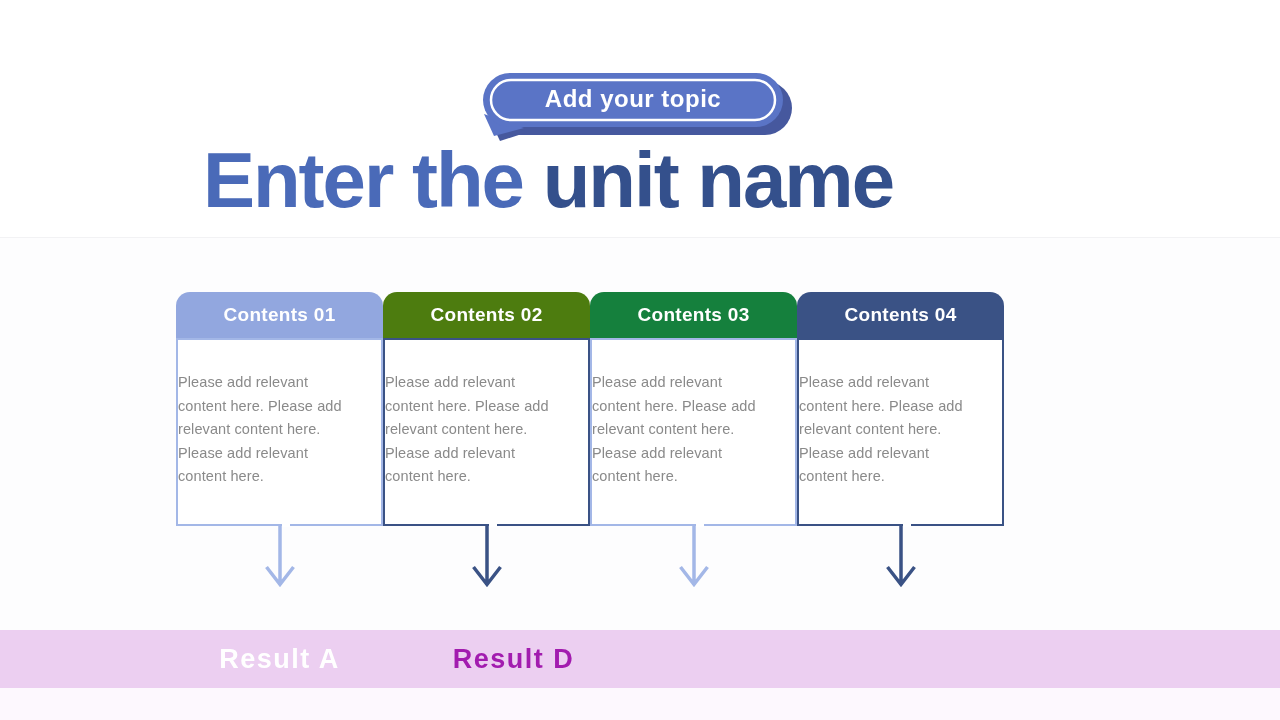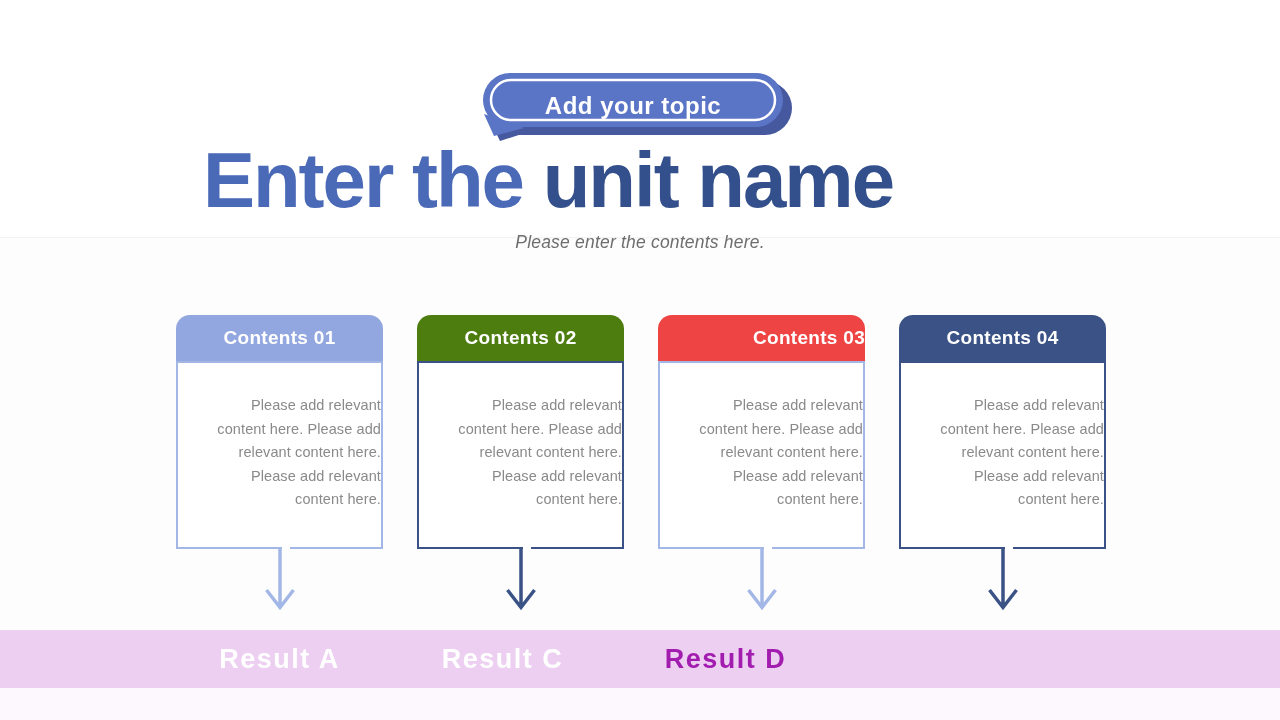--- a/index.html
+++ b/index.html
@@ -15,74 +15,74 @@
   .lower-bg {
     position: absolute; left: 0; top: 237px; width: 1280px; height: 483px;
     background: #fdfdfe;
     border-top: 1px solid #f2f2f4;
   }
 
   
   .badge { position: absolute; left: 482px; top: 72px; width: 318px; height: 72px; }
   .badge svg { position: absolute; left: 0; top: 0; }
   .badge-label {
-    position: absolute; left: 0; top: 7px; width: 302px; height: 54px;
+    position: absolute; left: 0; top: 0; width: 302px; height: 54px;
     line-height: 54px; text-align: center;
     color: #ffffff; font-size: 24px; font-weight: bold; letter-spacing: 0.5px;
   }
 
   
   .title {
     position: absolute; left: 0; top: 134px; width: 1096px; margin: 0;
     text-align: center; font-size: 78px; font-weight: 800; letter-spacing: -2px;
     line-height: 92px; white-space: pre;
   }
   .subtitle {
     position: absolute; left: 0; top: 232px; width: 1280px;
     text-align: center; font-style: italic; font-size: 17.5px; letter-spacing: 0.2px;
   }
 
   
   .columns {
-    position: absolute; left: 176px; top: 315px; width: 929px;
-    display: flex; gap: 34px;
+    position: absolute; left: 176px; top: 292px; width: 929px;
+    display: flex; 
   }
   .column { width: 207px; flex: 0 0 207px; }
   .col-header {
     height: 46px; line-height: 46px; text-align: center;
     border-radius: 14px 14px 0 0;
     color: #ffffff; font-size: 19px; font-weight: bold; letter-spacing: 0.3px;
   }
   .col-box {
     position: relative; box-sizing: border-box;
     height: 188px; border: 2px solid; background: #ffffff;
     padding-top: 31px;
   }
   .col-text {
-    text-align: right; font-size: 14.5px; line-height: 23.5px;
+    text-align: left; font-size: 14.5px; line-height: 23.5px;
     letter-spacing: 0.1px; white-space: pre-line;
   }
   .notch {
     position: absolute; bottom: -3px; left: calc(50% + 2px);
     width: 8px; height: 5px; background: #ffffff;
   }
   .arrow { display: block; margin: -2px auto 0 auto; }
 
   
   .band {
     position: absolute; left: 0; top: 630px; width: 1280px; height: 58px;
     background: #eccff1;
   }
   .band-fade {
     position: absolute; left: 0; top: 688px; width: 1280px; height: 32px;
     background: #fdf8fe;
   }
   .results {
     position: absolute; left: 176px; top: 630px; width: 929px; height: 74px;
-    display: flex; gap: 16px;
+    display: flex; gap: 27px;
   }
   .result-cell {
     width: 207px; flex: 0 0 207px; text-align: center;
     line-height: 58px; font-size: 27px; font-weight: 800; letter-spacing: 1.5px;
   }
 </style>
 </head>
 <body>
 
 <div class="slide">
@@ -95,21 +95,20 @@
       <polygon class="pill-shadow" points="8,48 46,60 18,69" fill="#46589e"></polygon>
       <polygon class="pill-main" points="2,42 42,56 12,64" fill="#5a74c6"></polygon>
       <rect class="pill-main" x="1" y="1" width="300" height="54" rx="27" fill="#5a74c6"></rect>
       <rect class="pill-stroke" x="9" y="8" width="284" height="40" rx="20" fill="none" stroke-width="2.5" stroke="#ffffff"></rect>
     </svg>
     <div class="badge-label">Add your topic</div>
   </div>
 
   <h1 class="title"><span style="color: rgb(74, 106, 184);">Enter the </span><span style="color: rgb(52, 80, 140);">unit name</span></h1>
 
-  <div class="subtitle" style="color: rgb(110, 110, 110);">Please enter the contents here.</div>
 
   <div class="columns" id="columns">
   <div class="column">
     <div class="col-header" style="background: rgb(146, 167, 223);">
       <span class="col-header-label">Contents 01</span>
     </div>
     <div class="col-box" style="border-color: rgb(163, 183, 231);">
       <div class="col-text" style="color: rgb(138, 138, 138);">Please add relevant
 content here. Please add
 relevant content here.
@@ -133,21 +132,21 @@
 Please add relevant
 content here.</div>
       <div class="notch"></div>
     </div>
     <svg class="arrow" width="36" height="70" viewBox="0 0 36 70">
       <path class="arrow-path" d="M18 0 L18 59 M4.5 43 L18 60.5 L31.5 43" fill="none" stroke-width="3.5" stroke="#3a5285"></path>
     </svg>
   </div>
 
   <div class="column">
-    <div class="col-header" style="background: #ef4444; text-align: right;">
+    <div class="col-header" style="background: #15803d;">
       <span class="col-header-label">Contents 03</span>
     </div>
     <div class="col-box" style="border-color: rgb(163, 183, 231);">
       <div class="col-text" style="color: rgb(138, 138, 138);">Please add relevant
 content here. Please add
 relevant content here.
 Please add relevant
 content here.</div>
       <div class="notch"></div>
     </div>
@@ -171,17 +170,16 @@
     <svg class="arrow" width="36" height="70" viewBox="0 0 36 70">
       <path class="arrow-path" d="M18 0 L18 59 M4.5 43 L18 60.5 L31.5 43" fill="none" stroke-width="3.5" stroke="#3a5285"></path>
     </svg>
   </div>
 </div>
 
   <div class="band" style="background: rgb(236, 207, 241);"></div>
   <div class="band-fade"></div>
   <div class="results" id="results">
       <div class="result-cell" style="color: rgb(255, 255, 255);">Result A</div>
-      <div class="result-cell" style="color: rgb(255, 255, 255);">Result C</div>
       <div class="result-cell" style="color: #a21caf;">Result D</div>
     </div>
 
 </div>
 
 </body></html>

